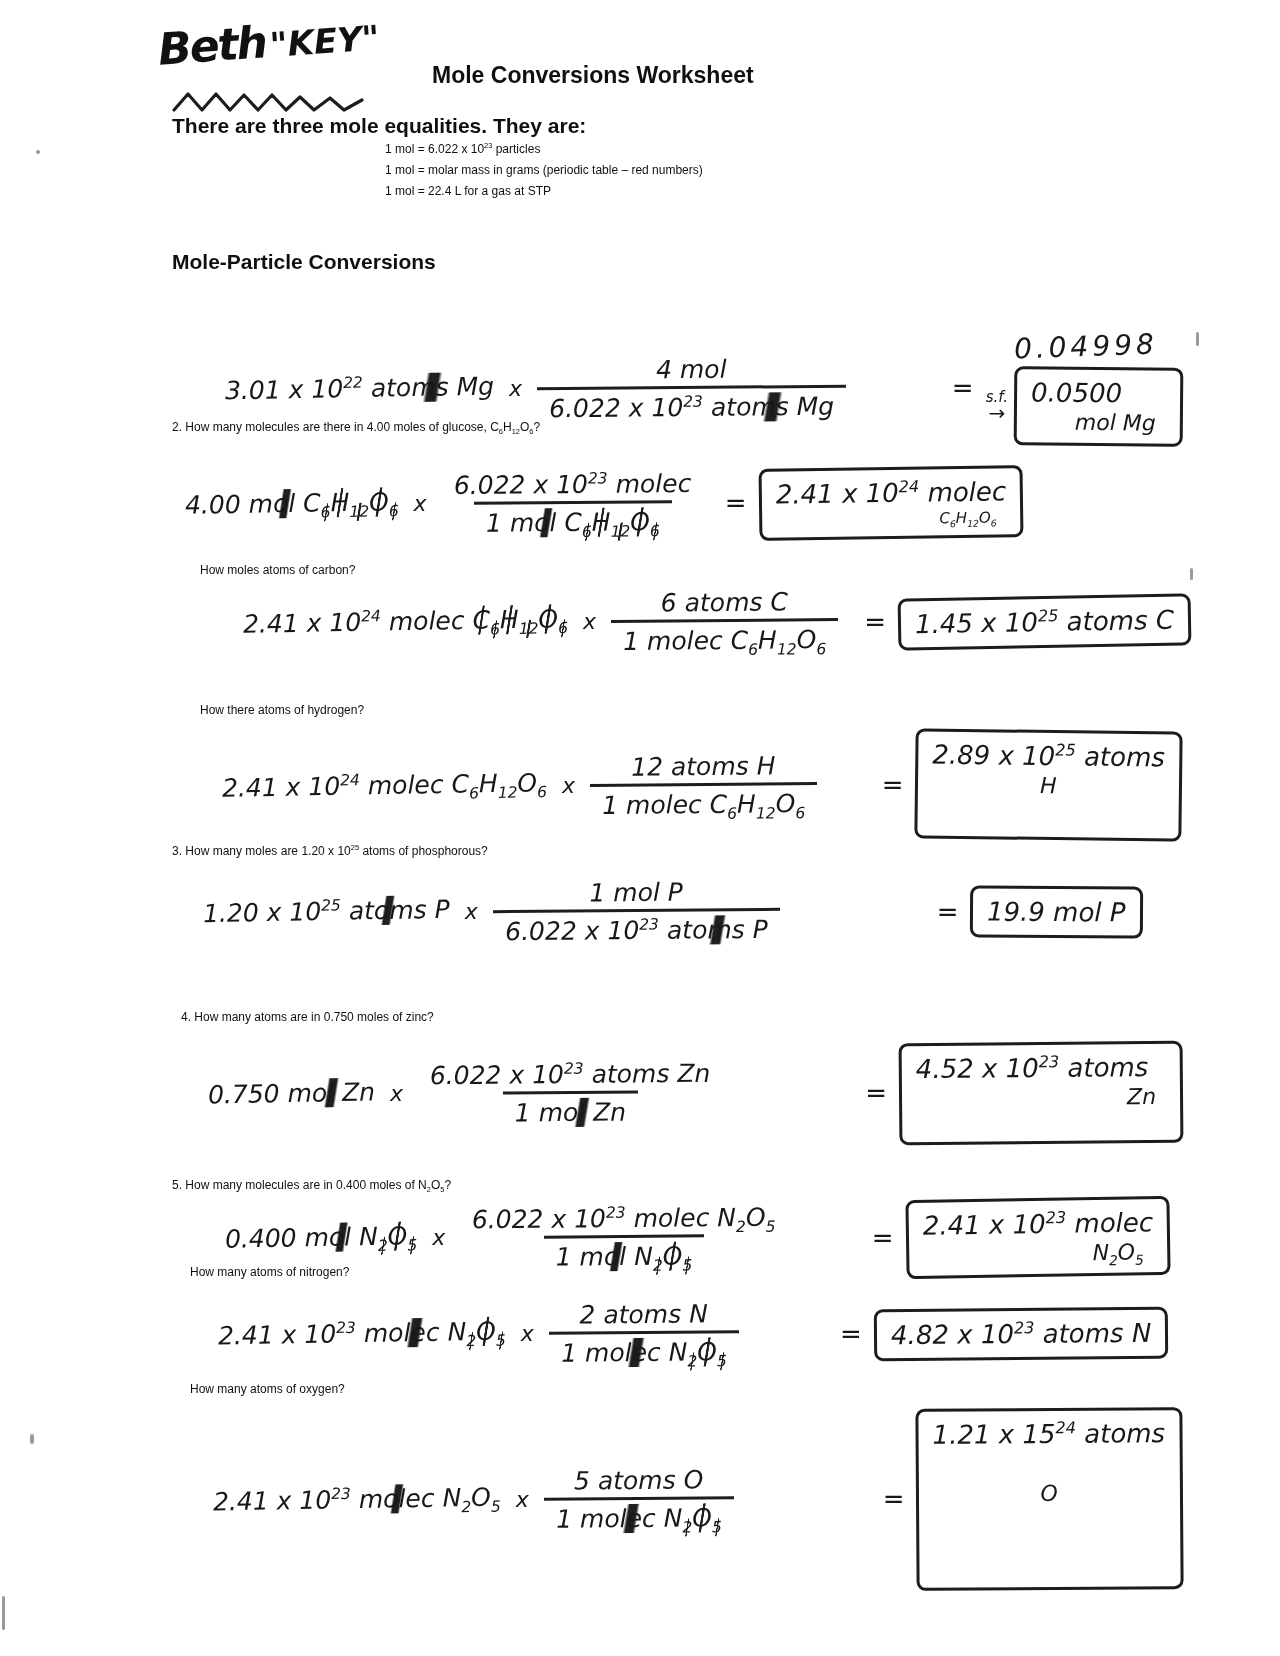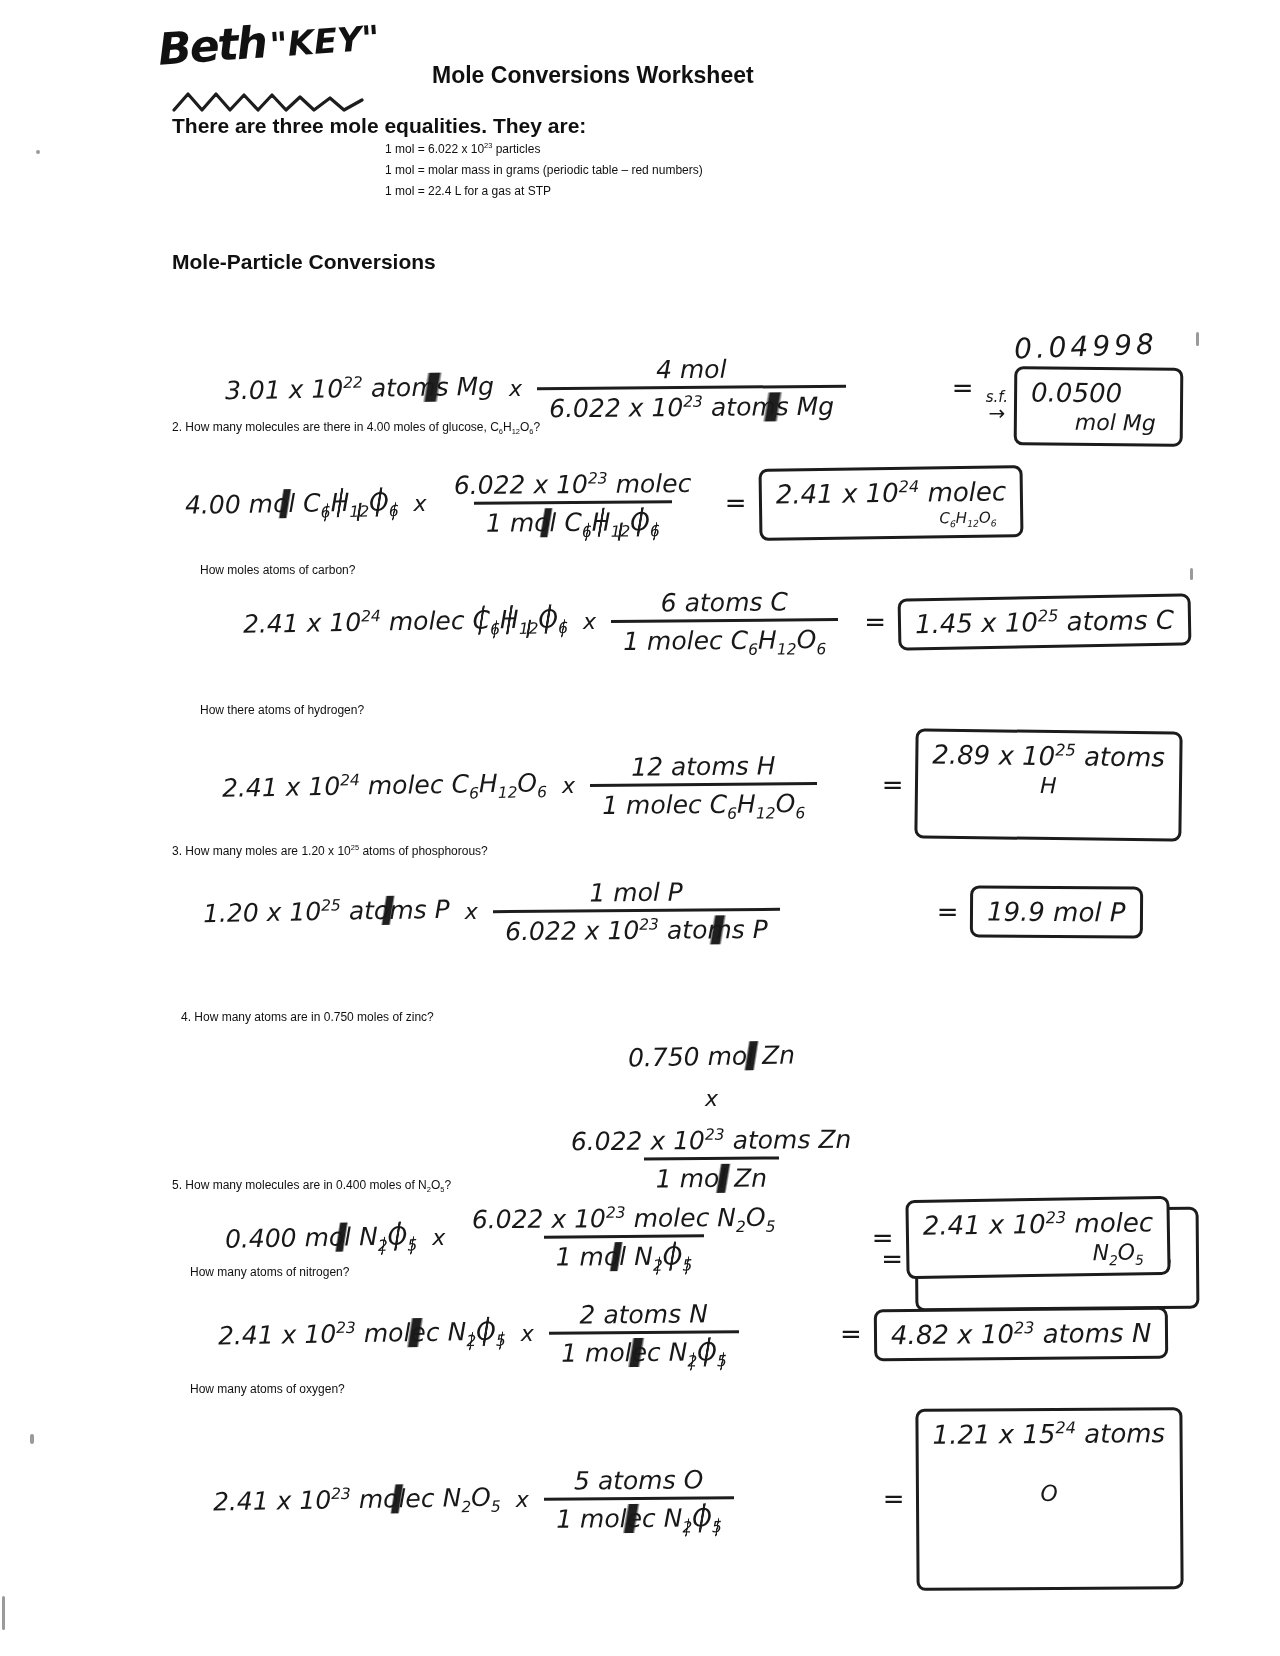--- a/index.html
+++ b/index.html
@@ -164,21 +164,21 @@
     </div>
     <div class="ans-cluster">
       <div class="hw equals">=</div>
       <div class="answer-box" style="transform:rotate(0.4deg);">
         <div class="hw ans1"><span>19.9 mol P</span></div>
       </div>
     </div>
   </div>
 
   <div class="print q" style="left:181px; top:1010px;"><span>4. How many atoms are in 0.750 moles of zinc?</span></div>
-  <div class="work" style="left:224px; top:1042px; width:975px;flex-direction:column;">
+  <div class="work" style="left:208px; top:1042px; width:975px;">
     <div class="hw lead"><span>0.750 </span><span class="strike">mol Zn</span></div>
     <div class="hw times">x</div>
     <div class="frac">
       <div class="hw num"><span>6.022 x 10</span><span class="sup">23</span><span> atoms Zn</span></div>
       <div class="hw den"><span>1 </span><span class="strike">mol Zn</span></div>
     </div>
     <div class="ans-cluster">
       <div class="hw equals">=</div>
       <div class="answer-box" style="transform:rotate(-0.5deg); min-width:250px; min-height:80px;">
         <div class="hw ans1"><span>4.52  x 10</span><span class="sup">23</span><span> atoms</span></div>

